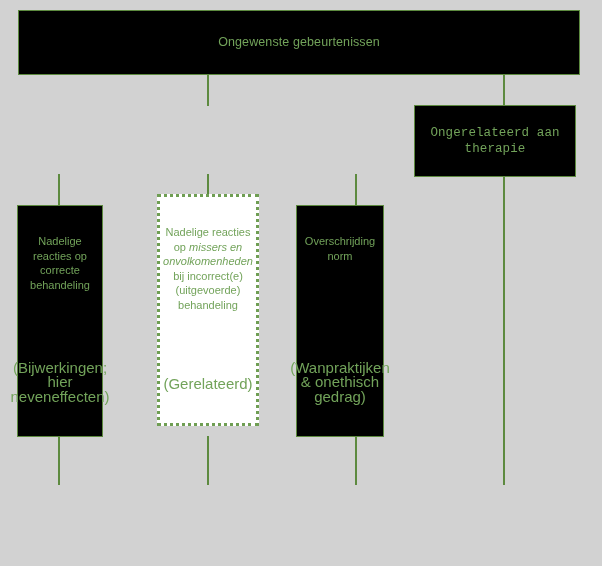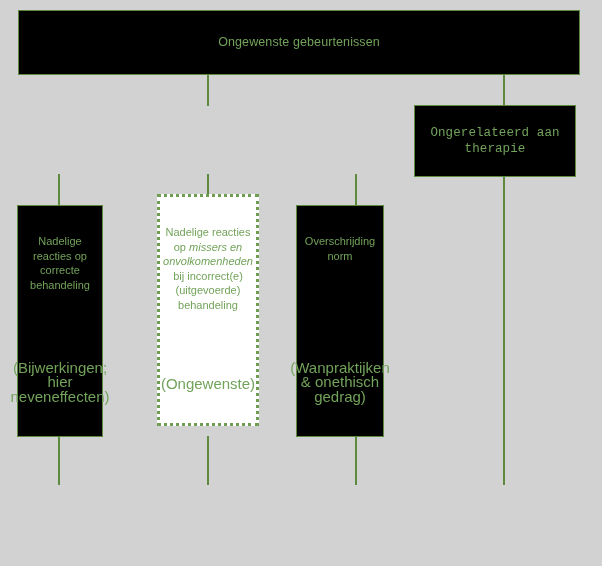--- a/index.html
+++ b/index.html
@@ -121,21 +121,21 @@
 neveneffecten)</span>
   </div>
 
   <div class="node leaf dotted" style="left:157px; top:194px; width:102px; height:232px;">
     <span class="head"><span>Nadelige reacties
 op </span><em>missers en
 onvolkomenheden</em><span>
 bij incorrect(e)
 (uitgevoerde)
 behandeling</span></span>
-    <span class="paren">(Ongewenste)</span>
+    <span class="paren">(Gerelateerd)</span>
   </div>
 
   <div class="node leaf" style="left:296px; top:205px; width:88px; height:232px;">
     <span class="head">Overschrijding
 norm</span>
     <span class="paren">(Wanpraktijken
 &amp; onethisch
 gedrag)</span>
   </div>
 

